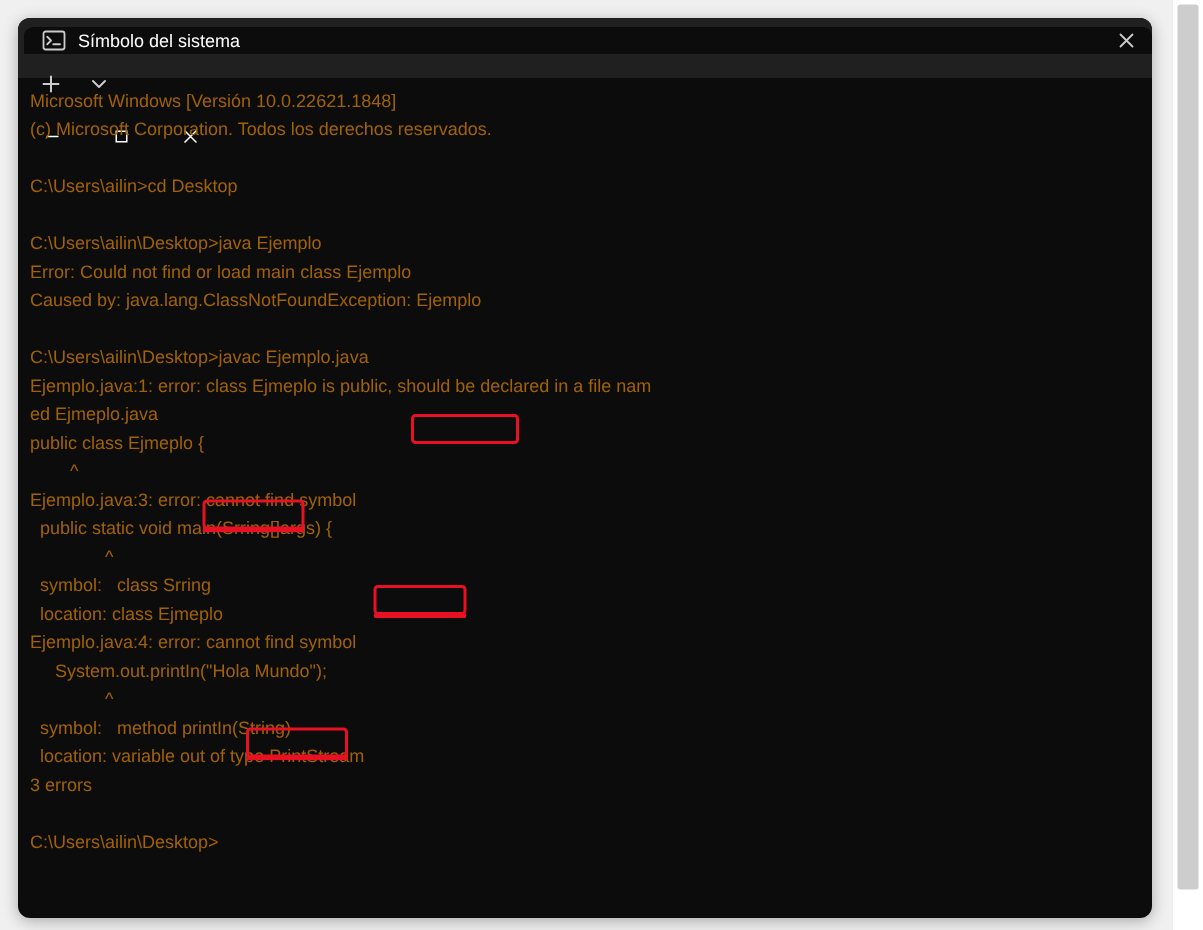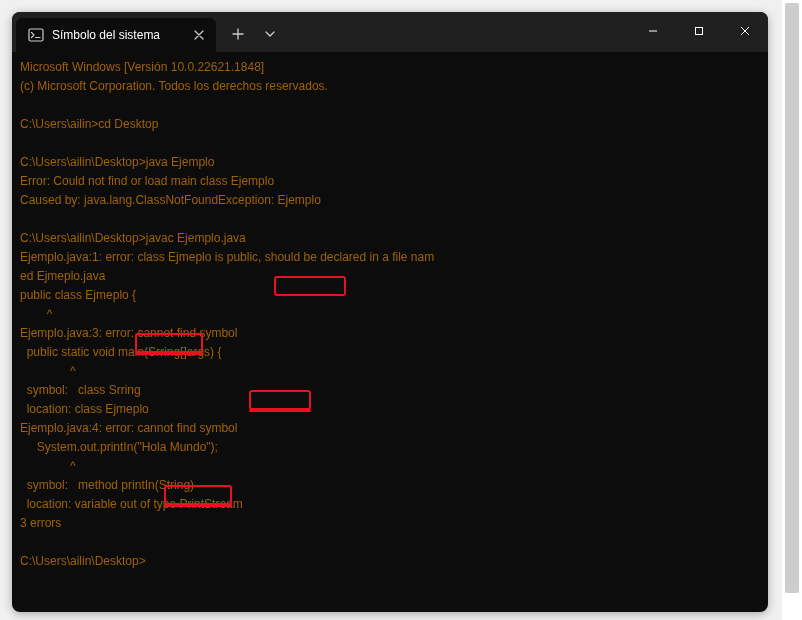--- a/index.html
+++ b/index.html
@@ -23,20 +23,21 @@
       flex-direction: column;
       overflow: hidden;
       box-shadow: 0 2px 10px rgba(0,0,0,0.3);
     }
     .titlebar {
       height: 40px;
       background: #202020;
       display: flex;
       align-items: stretch;
       user-select: none;
+      flex-direction: column;
     }
     .tab {
       display: flex;
       align-items: center;
       background: #0c0c0c;
       padding: 0 8px 0 12px;
       margin: 6px 0 0 4px;
       border-radius: 6px 6px 0 0;
       min-width: 200px;
       gap: 8px;

